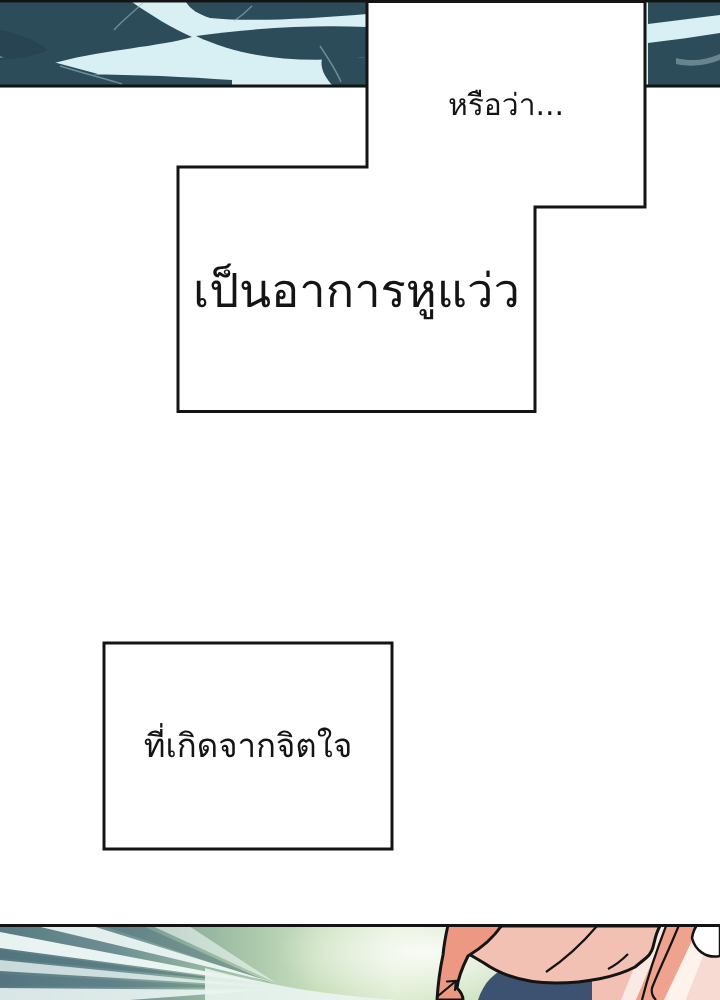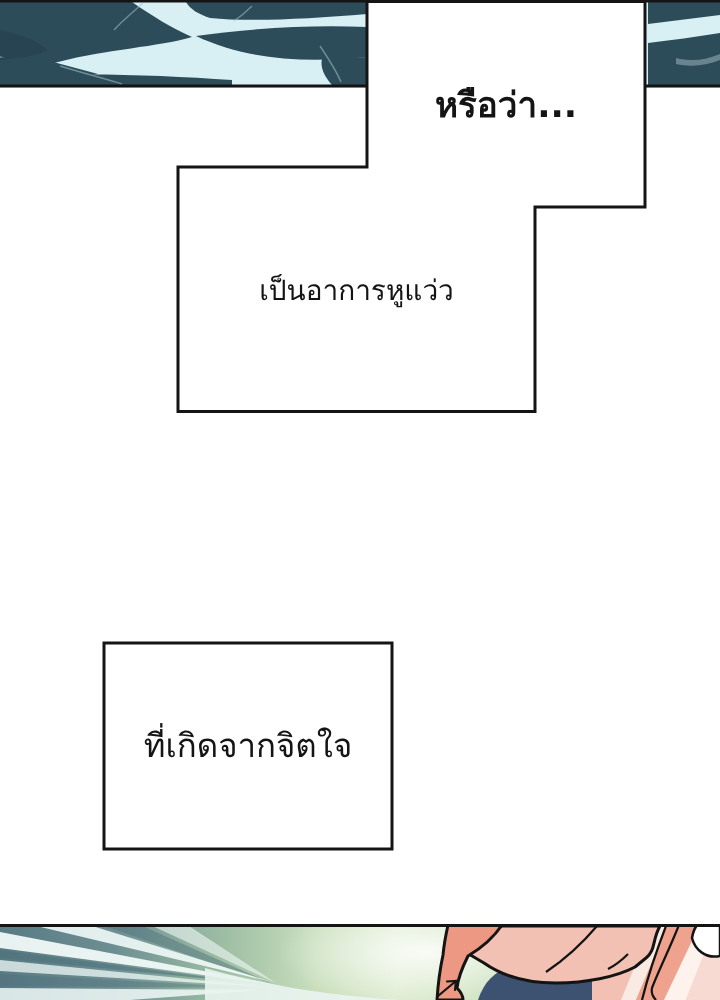--- a/index.html
+++ b/index.html
@@ -8,22 +8,22 @@
     background:var(--c-paper,#ffffff);
     font-family:"DejaVu Sans","Liberation Sans",sans-serif;
   }
   .art{position:absolute;inset:0;width:720px;height:1000px;display:block;}
   .caption{
     position:absolute;display:flex;align-items:center;justify-content:center;
     text-align:center;color:var(--c-ink,#141414);font-weight:500;
     letter-spacing:0;
   }
   .caption .line{display:block;}
-  .c1{left:368px;top:2px;width:276px;height:205px;font-size:35px;font-weight:bold;}
-  .c2{left:179px;top:168px;width:355px;height:244px;font-size:28px;}
+  .c1{left:368px;top:2px;width:276px;height:205px;font-size:30px;}
+  .c2{left:179px;top:168px;width:355px;height:244px;font-size:47px;}
   .c3{left:104px;top:643px;width:288px;height:206px;font-size:33px;line-height:50px;}
   .c3 .stack{display:block;text-align:right;}
 </style>
 </head>
 <body>
 
 <div class="page">
 
   <svg class="art" viewBox="0 0 720 1000" aria-hidden="true">
     <defs>

